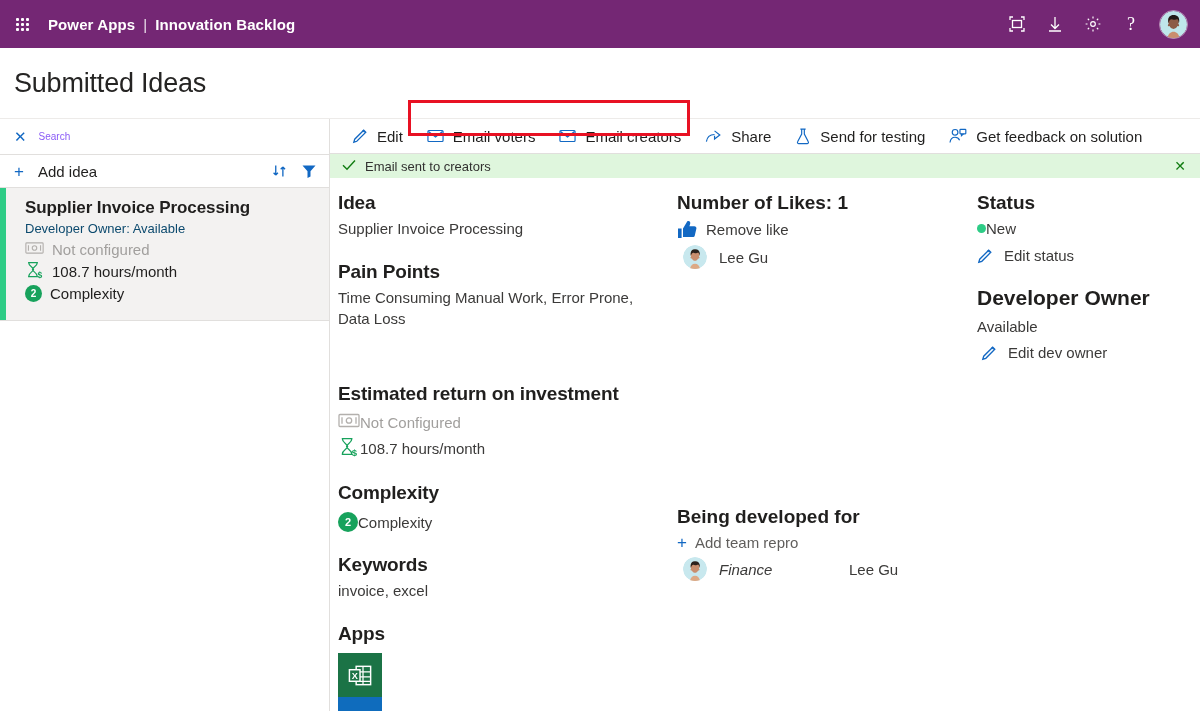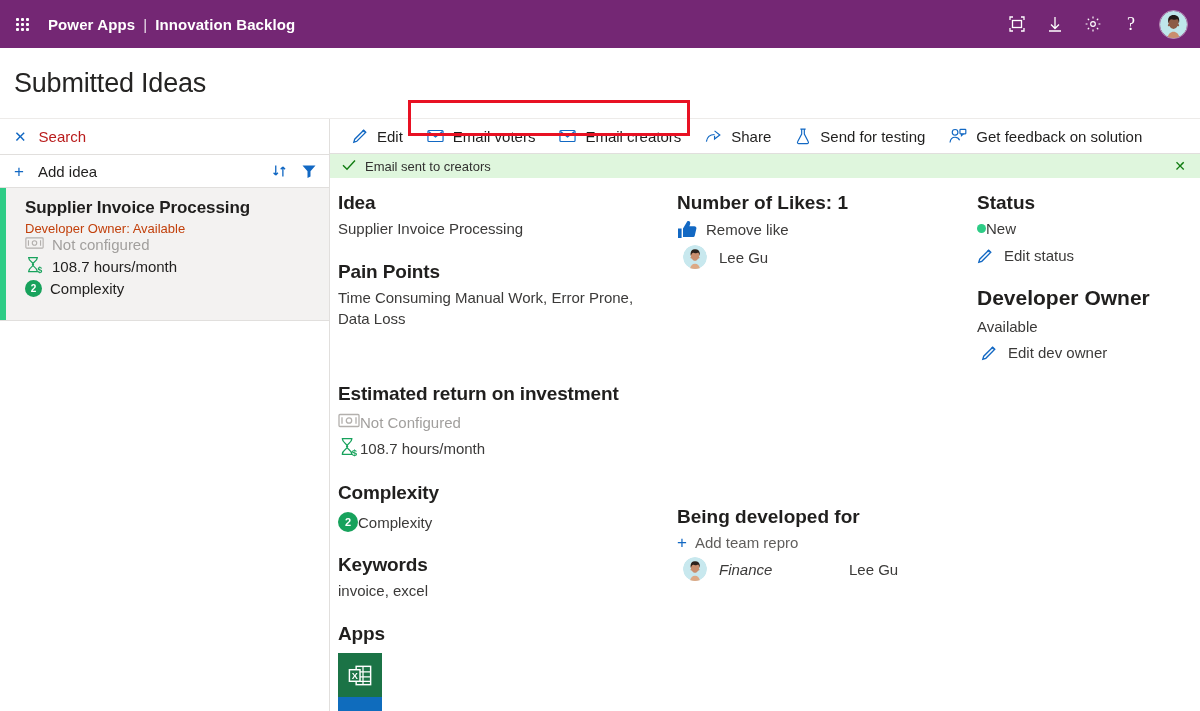--- a/index.html
+++ b/index.html
@@ -87,21 +87,21 @@
   }
   .search-row {
     height: 36px;
     display: flex; align-items: center;
     padding: 0 14px;
     gap: 12px;
     border-bottom: 1px solid #e1dfdd;
     cursor: text;
   }
   .search-row .x-ico { color: #1268c3; font-size: 15px; line-height: 1; }
-  .search-placeholder { color: #b91c1c; font-size: 15px; }
+  .search-placeholder { color: #8b5cf6; font-size: 10px; }
 
   .addidea-row {
     height: 33px;
     display: flex; align-items: center;
     padding: 0 12px 0 14px;
     border-bottom: 1px solid #e1dfdd;
   }
   .addidea-plus { color: #1268c3; font-size: 17px; line-height: 1; margin-right: 14px; }
   .addidea-label { font-size: 15px; color: #201f1e; }
   .addidea-spacer { flex: 1 1 auto; }
@@ -111,21 +111,21 @@
   .idea-card {
     display: flex;
     background: #f3f2f1;
     border-bottom: 1px solid #e1dfdd;
     cursor: pointer;
     min-height: 133px;
   }
   .idea-accent { width: 6px; background: #2ecc86; flex: 0 0 6px; }
   .idea-card-body { padding: 10px 12px 12px 19px; }
   .idea-title { font-size: 17px; font-weight: bold; color: #201f1e; margin-bottom: 3px; letter-spacing: -0.1px;}
-  .idea-sub { font-size: 13px; color: #c2410c; }
+  .idea-sub { font-size: 13px; color: #0c4a6e; margin-bottom: 5px; }
   .idea-metric { display: flex; align-items: center; gap: 8px; margin-bottom: 3px; font-size: 15px; }
   .idea-metric.muted { color: #a19f9d; }
   .idea-metric.green-text { color: #201f1e; }
   .badge-circle {
     width: 17px; height: 17px; border-radius: 50%;
     background: #17a25c; color: #fff;
     font-size: 10px; font-weight: bold;
     display: flex; align-items: center; justify-content: center;
     flex: 0 0 17px;
   }

